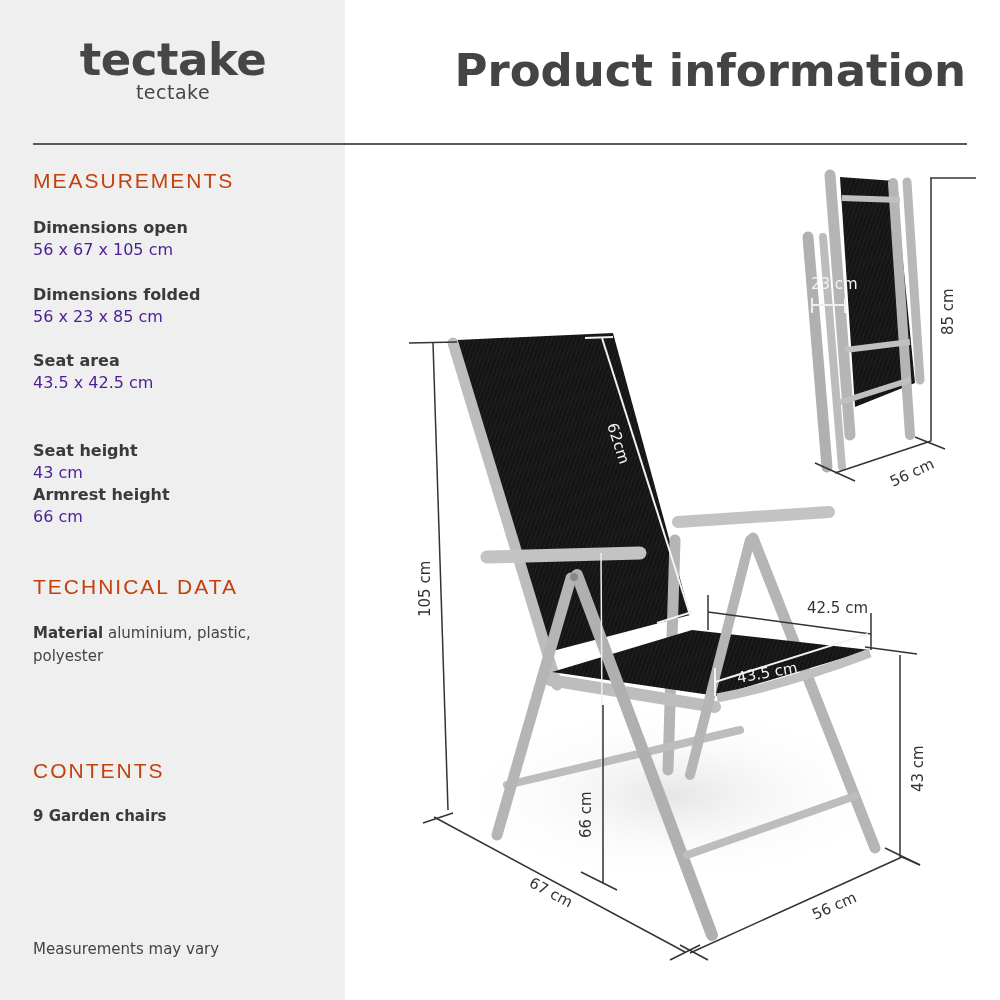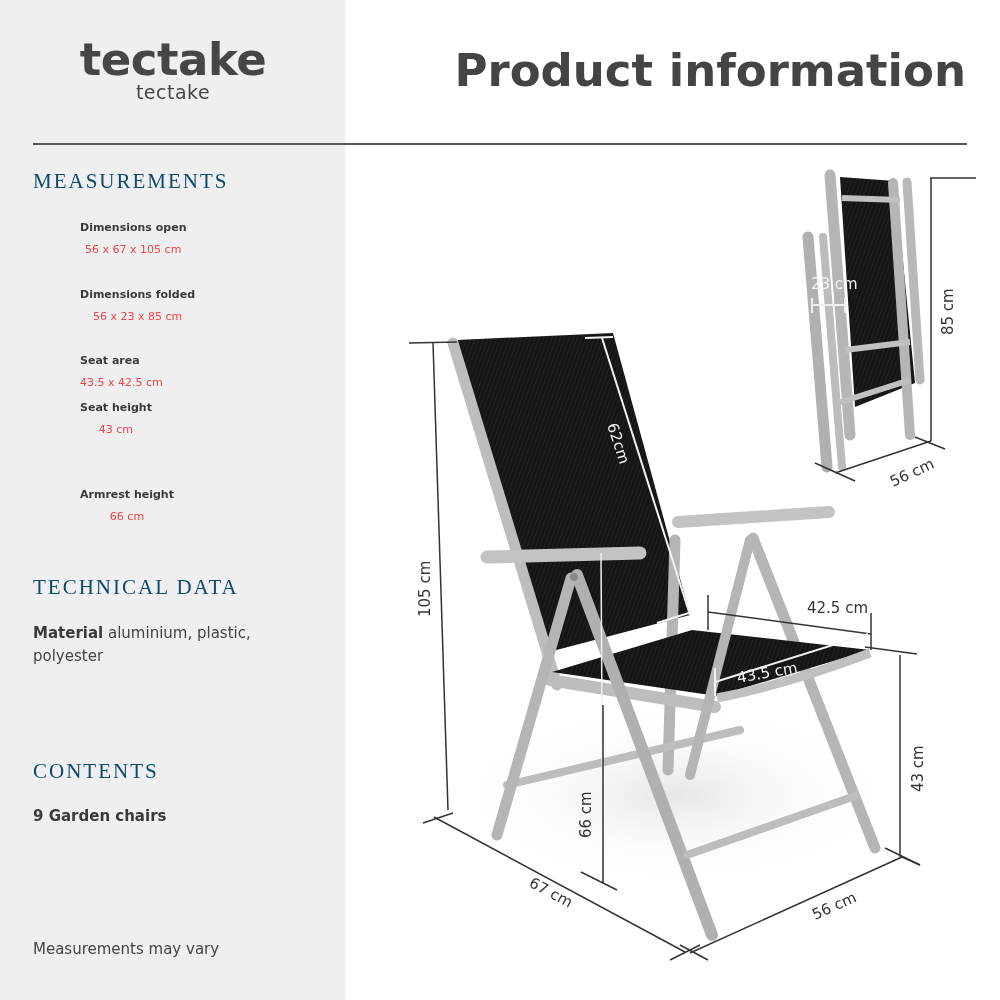--- a/index.html
+++ b/index.html
@@ -3,24 +3,24 @@
 <meta charset="utf-8">
 <style>
   html,body{margin:0;padding:0;}
   body{width:1000px;height:1000px;position:relative;overflow:hidden;background:#ffffff;font-family:"DejaVu Sans","Liberation Sans",sans-serif;color:#3c3c3c;}
   .sidebar{position:absolute;left:0;top:0;width:345px;height:1000px;background:#efefef;}
   .logo{position:absolute;left:78px;top:36px;width:190px;text-align:center;}
   .logo-main{font-family:"DejaVu Sans",sans-serif;font-weight:bold;font-size:45px;line-height:48px;color:#464646;letter-spacing:-0.5px;}
   .logo-sub{font-family:"DejaVu Sans",sans-serif;font-size:19px;line-height:20px;color:#464646;margin-top:-2px;letter-spacing:0.5px;}
   .title{position:absolute;right:34px;top:44px;font-family:"DejaVu Sans",sans-serif;font-weight:bold;font-size:45px;color:#444;letter-spacing:0px;}
   .rule{position:absolute;left:33px;top:143px;width:934px;height:2px;background:#5a5a5a;}
-  .section-head{position:absolute;left:33px;font-size:21px;letter-spacing:2px;color:#0c4a6e;font-family:Liberation Serif, serif;font-weight:normal;}
-  .spec{position:absolute;left:33px;font-size:11px;line-height:22px;margin-left:47px;}
+  .section-head{position:absolute;left:33px;font-size:21px;letter-spacing:2px;color:#c2410c;font-family:Liberation Sans, sans-serif;font-weight:normal;}
+  .spec{position:absolute;left:33px;font-size:16px;line-height:22px;}
   .spec .k{font-weight:bold;color:#3a3a3a;display:block;}
-  .spec .v{color:#ef4444;display:block;text-align:center;}
+  .spec .v{color:#4c1d95;display:block;}
   .tech{position:absolute;left:33px;top:622px;font-size:15px;line-height:22.5px;color:#444;width:280px;}
   .tech b{color:#3a3a3a;}
   .contents{position:absolute;left:33px;top:807px;font-size:15px;font-weight:bold;color:#3a3a3a;}
   .note{position:absolute;left:33px;top:940px;font-size:15px;color:#444;text-align:center;}
   svg.illus{position:absolute;left:345px;top:145px;}
   .dim{font-family:"DejaVu Sans",sans-serif;font-size:15px;fill:#333;}
   .dimw{font-family:"DejaVu Sans",sans-serif;font-size:15px;fill:#f4f4f4;}
 </style>
 </head>
 <body>
@@ -42,21 +42,21 @@
   <span class="v">56 x 67 x 105 cm</span>
 </div>
 <div class="spec" style="top:284px">
   <span class="k">Dimensions folded</span>
   <span class="v">56 x 23 x 85 cm</span>
 </div>
 <div class="spec" style="top:350px">
   <span class="k">Seat area</span>
   <span class="v">43.5 x 42.5 cm</span>
 </div>
-<div class="spec" style="top:397px">
+<div class="spec" style="top:440px">
   <span class="k">Seat height</span>
   <span class="v">43 cm</span>
 </div>
 <div class="spec" style="top:484px">
   <span class="k">Armrest height</span>
   <span class="v">66 cm</span>
 </div>
 
 <div class="section-head" style="top:575px">TECHNICAL DATA</div>
 <div class="tech">

